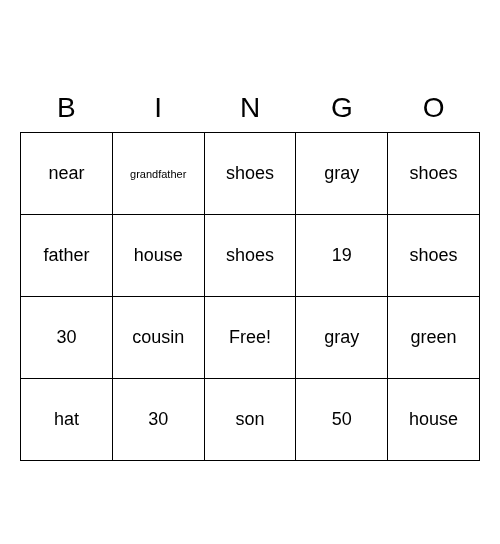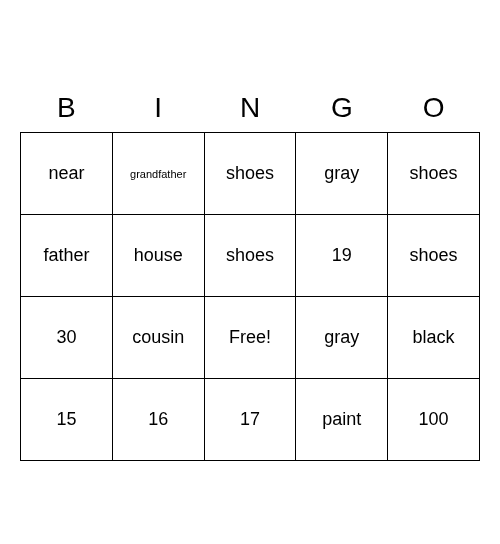--- a/index.html
+++ b/index.html
@@ -70,23 +70,23 @@
         <td>house</td>
         <td>shoes</td>
         <td>19</td>
         <td>shoes</td>
       </tr>
       <tr>
         <td>30</td>
         <td>cousin</td>
         <td>Free!</td>
         <td>gray</td>
-        <td>black</td>
+        <td>green</td>
       </tr>
       <tr>
-        <td>15</td>
-        <td>16</td>
-        <td>17</td>
-        <td>paint</td>
-        <td>100</td>
+        <td>hat</td>
+        <td>30</td>
+        <td>son</td>
+        <td>50</td>
+        <td>house</td>
       </tr>
     </tbody>
 </table>
 
 </body></html>

